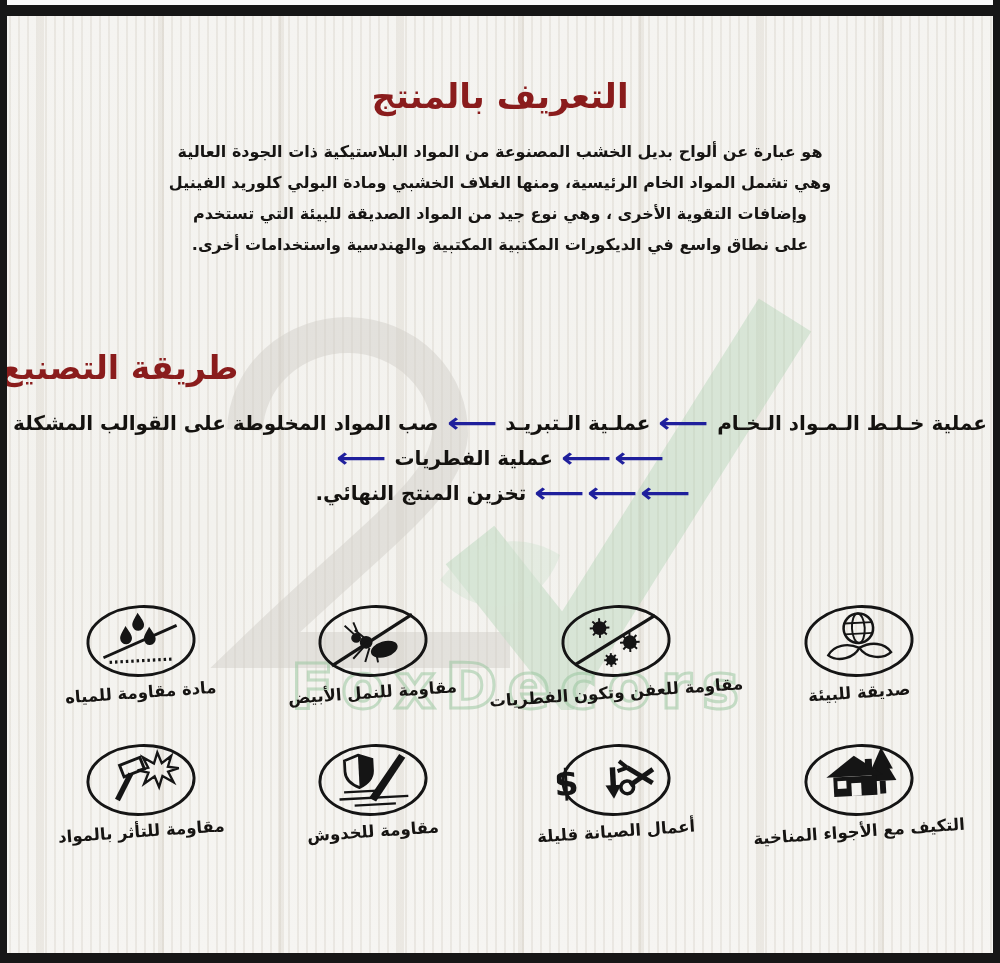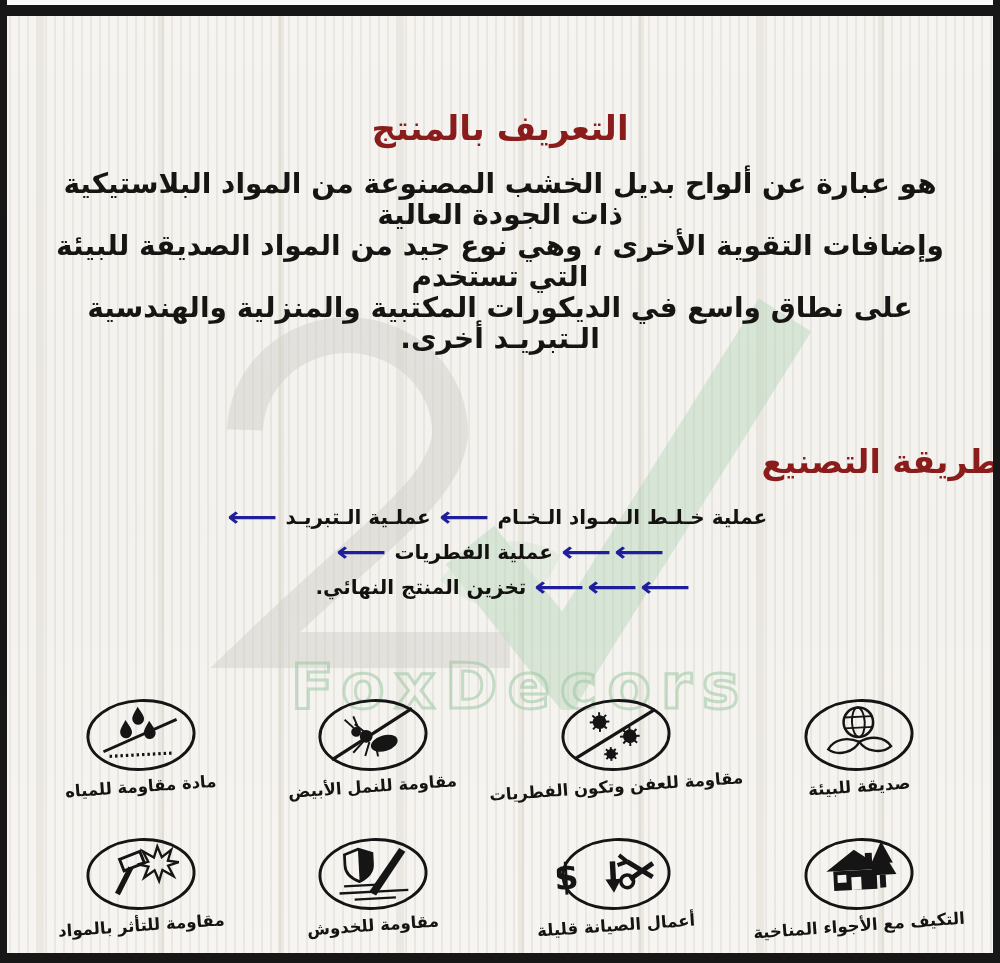--- a/index.html
+++ b/index.html
@@ -20,32 +20,32 @@
 
   
   .watermark-svg{position:absolute;left:140px;top:280px;z-index:0;opacity:.5;}
   .watermark-text{
     position:absolute;left:130px;top:650px;width:780px;z-index:0;
     font-size:63px;font-weight:bold;letter-spacing:10px;color:transparent;
     -webkit-text-stroke:3px rgba(154,198,160,0.55);text-align:center;direction:ltr;
     user-select:none;
   }
 
-  .content{position:relative;z-index:2;padding-top:108px;}
+  .content{position:relative;z-index:2;padding-top:76px;}
 
   .main-title{
     text-align:center;color:#8a1c1c;font-weight:bold;font-size:34px;
     margin:0 0 20px 0;letter-spacing:0.5px;
   }
   .intro{
     width:92%;margin:0 auto;text-align:center;color:#171513;
-    font-weight:bold;font-size:28px;line-height:31px;
+    font-weight:bold;font-size:16px;line-height:31px;
   }
   .section-title{
-    text-align:right;color:#8a1c1c;font-weight:bold;font-size:33px;
+    text-align:left;color:#8a1c1c;font-weight:bold;font-size:33px;
     margin:88px 0 24px 0;
   }
   .flow{width:90%;margin:0 auto;}
   .flow-row{
     display:flex;justify-content:center;align-items:center;gap:14px;
     color:#14120f;font-weight:bold;font-size:20px;margin-bottom:11px;white-space:nowrap;
   }
   .flow-arrow{color:#1f1f9c;font-size:27px;line-height:20px;font-weight:bold;transform:scaleX(1.3);}
 
   .features{
@@ -76,32 +76,34 @@
     <path d="M330,265 L425,385 L645,35" stroke="#a9cfae" stroke-width="62" fill="none" opacity="0.75"></path>
     <path d="M300,300 C330,260 380,250 420,275 C400,330 345,345 300,300 Z" fill="#bcd9bf" opacity="0.55"></path>
   </svg>
   <div class="watermark-text">FoxDecors</div>
 
   <div class="content">
 
     <h1 class="main-title">التعريف بالمنتج</h1>
     <div class="intro">
       <div>هو عبارة عن ألواح بديل الخشب المصنوعة من المواد البلاستيكية ذات الجودة العالية</div>
+      <div>وهي تشمل المواد الخام الرئيسية، ومنها الغلاف الخشبي ومادة البولي كلوريد الفينيل</div>
       <div>وإضافات التقوية الأخرى ، وهي نوع جيد من المواد الصديقة للبيئة التي تستخدم</div>
-      <div>على نطاق واسع في الديكورات المكتبية والمنزلية والهندسية الـتبريـد أخرى.</div>
+      <div>على نطاق واسع في الديكورات المكتبية المكتبية والهندسية واستخدامات أخرى.</div>
     </div>
 
     <h2 class="section-title">طريقة التصنيع</h2>
 
     <div class="flow">
       <div class="flow-row">
         <span>عملية خـلـط الـمـواد الـخـام</span>
         <span class="flow-arrow">⟵</span>
         <span>عملـية الـتبريـد</span>
         <span class="flow-arrow">⟵</span>
+        <span>صب المواد المخلوطة على القوالب المشكلة</span>
       </div>
       <div class="flow-row">
         <span class="flow-arrow">⟵</span>
         <span class="flow-arrow">⟵</span>
         <span>عملية الفطريات</span>
         <span class="flow-arrow">⟵</span>
       </div>
       <div class="flow-row">
         <span class="flow-arrow">⟵</span>
         <span class="flow-arrow">⟵</span>

